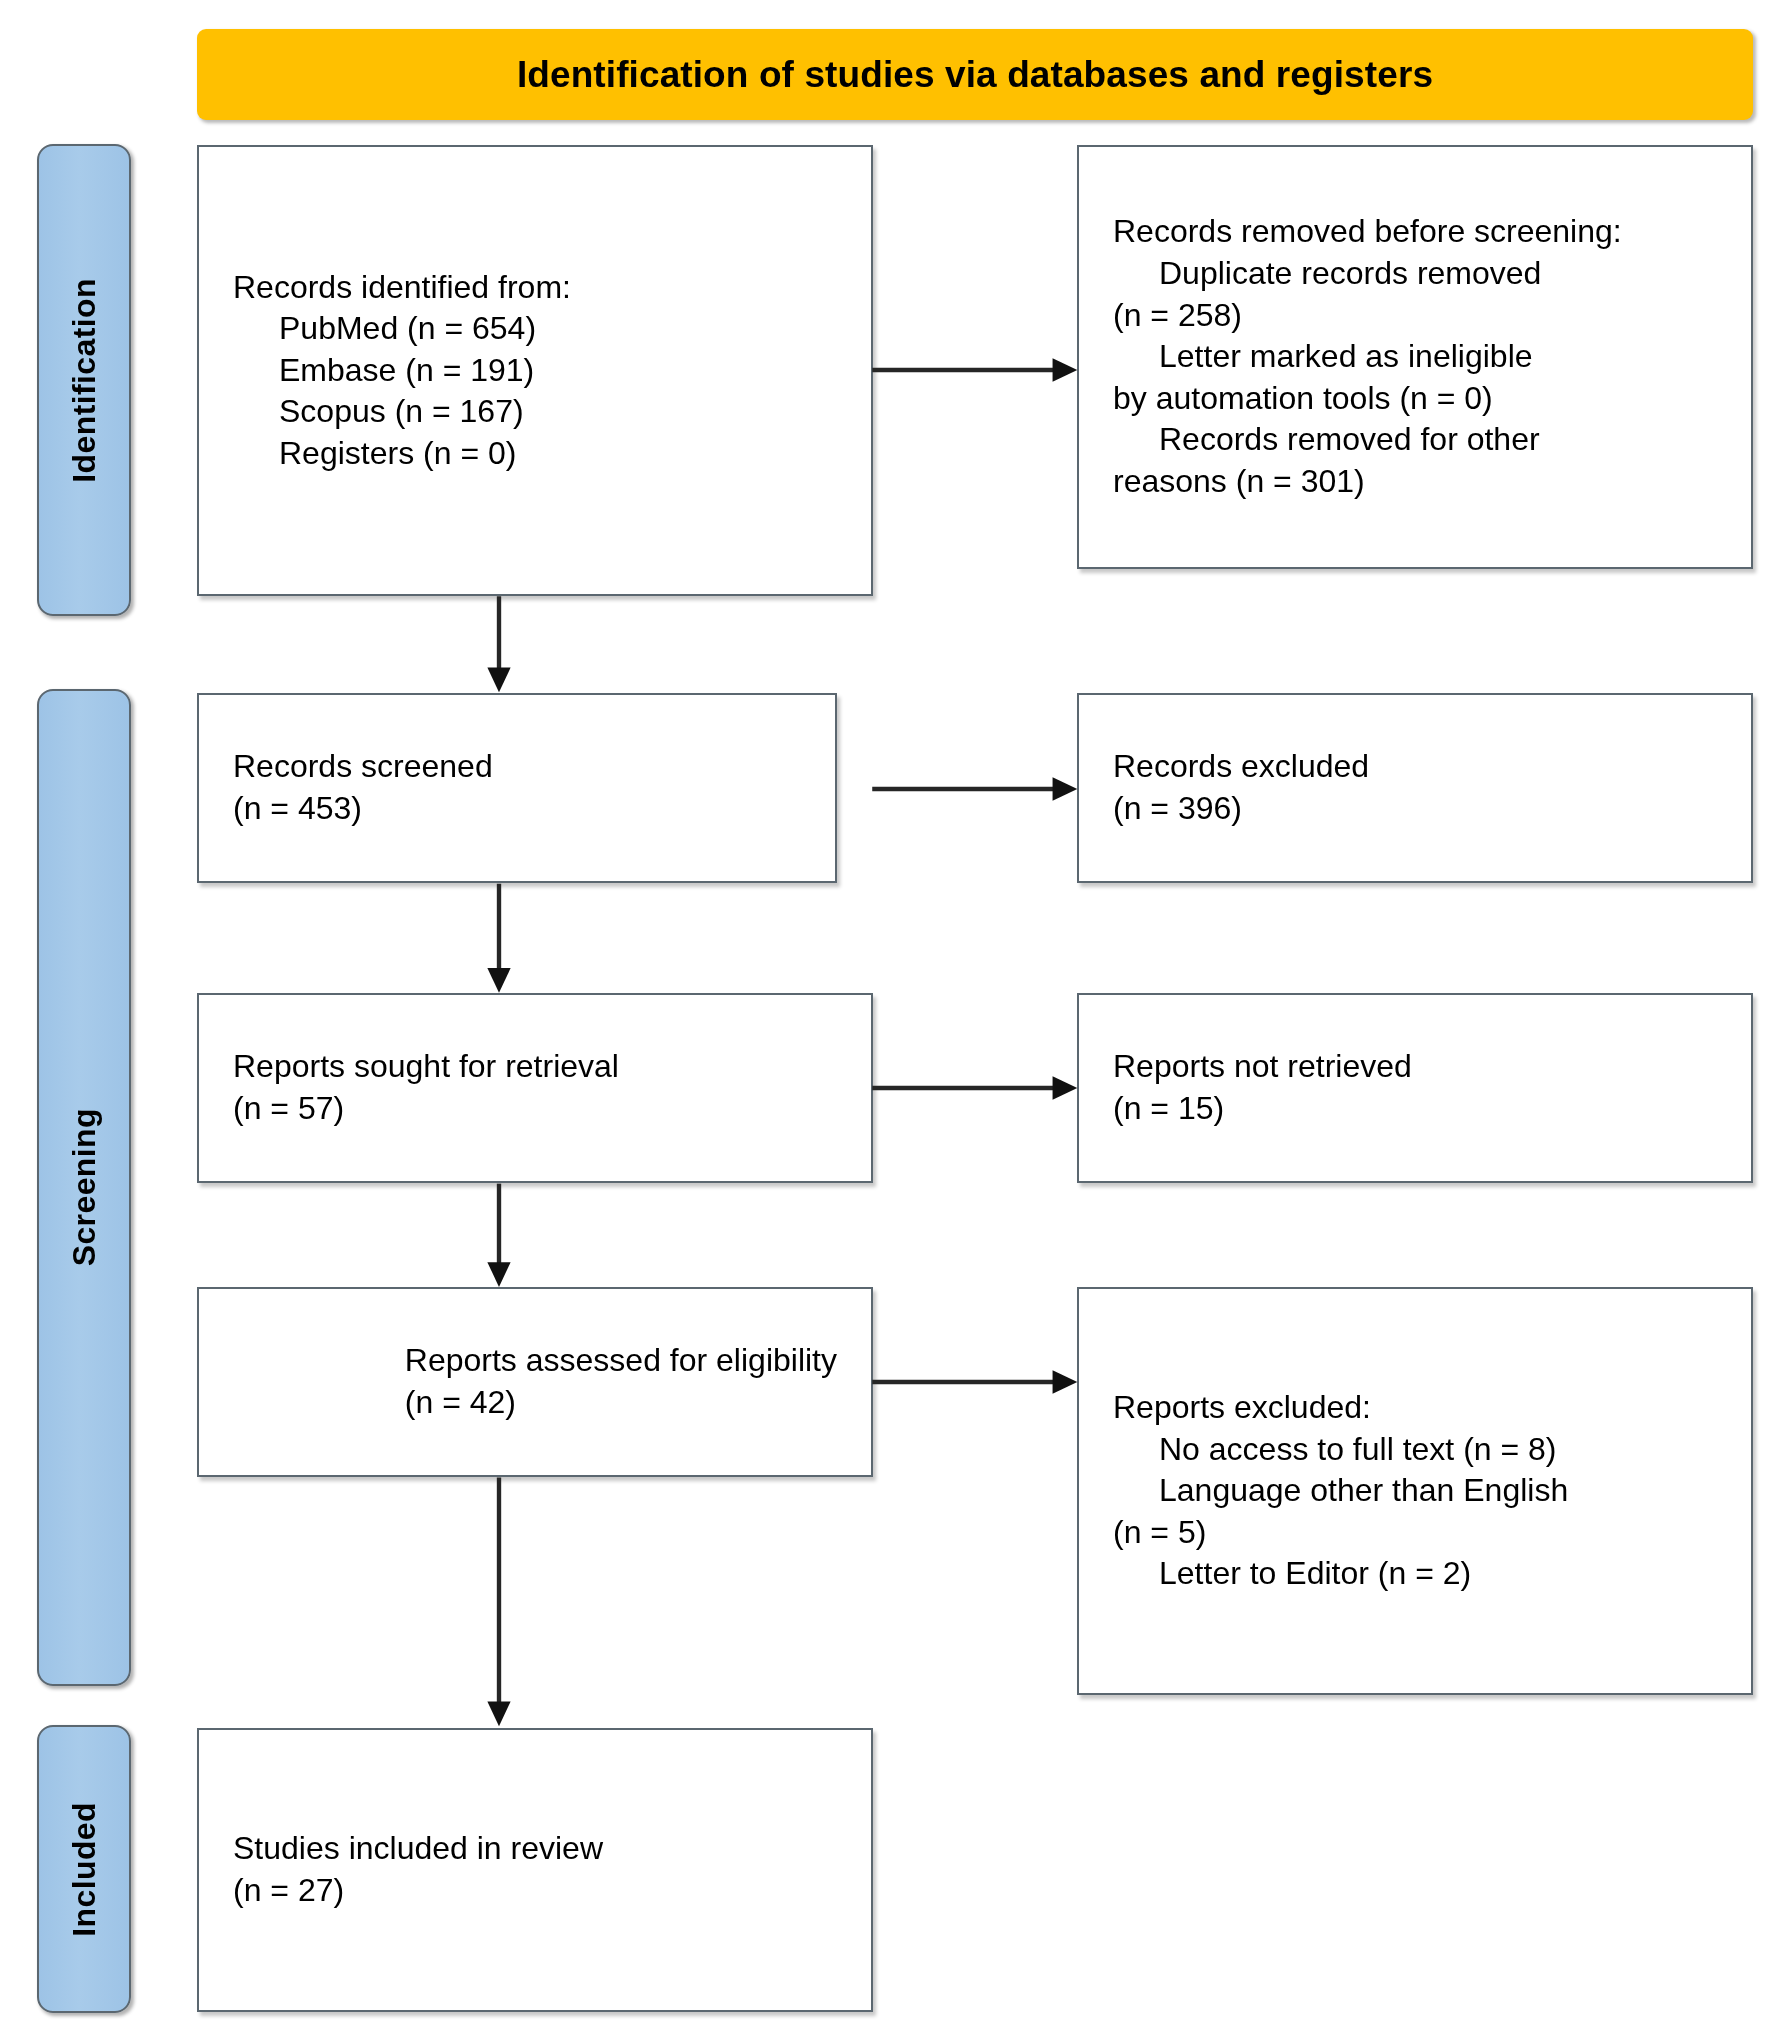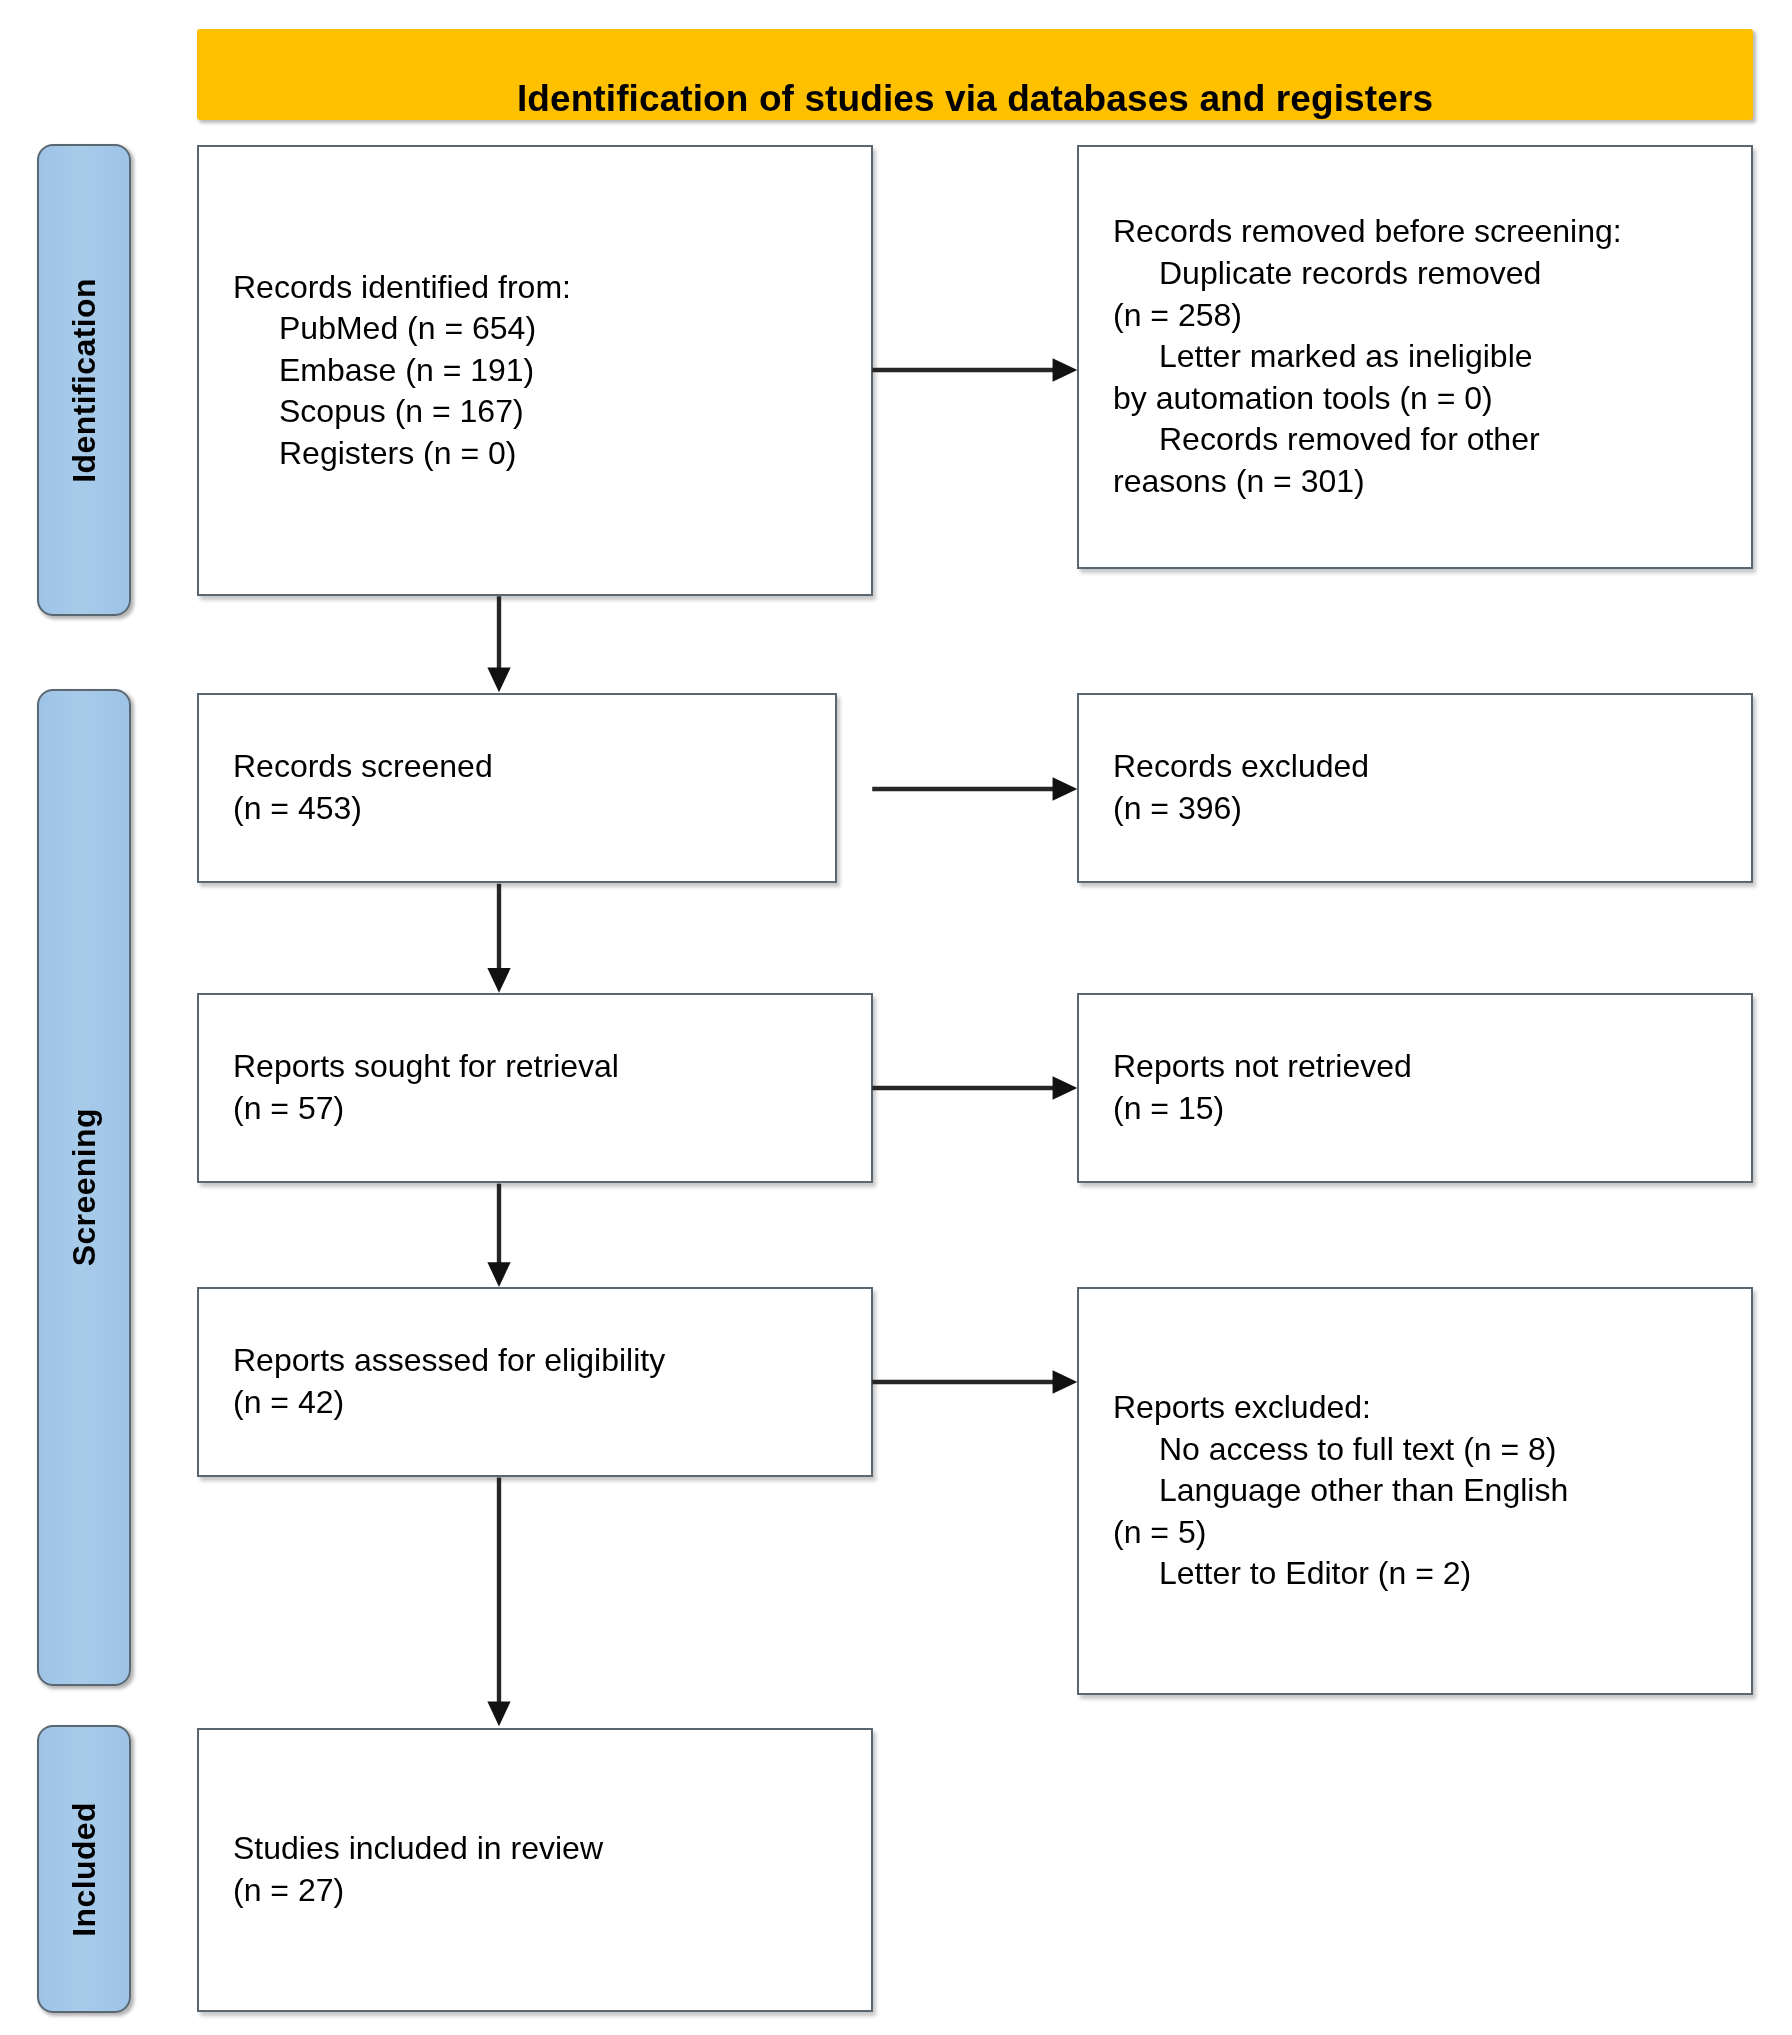--- a/index.html
+++ b/index.html
@@ -22,24 +22,24 @@
   }
 
   
   .header-banner {
     position: absolute;
     left: 197px;
     top: 29px;
     width: 1556px;
     height: 91px;
     background: #FFC000;
-    border-radius: 3px;
+    border-radius: 9px;
     box-shadow: 2.2px 2.9px 3.7px rgba(0,0,0,0.28);
     display: flex;
-    align-items: flex-end;
+    align-items: center;
     justify-content: center;
     box-sizing: border-box;
   }
   .header-banner-text {
     font-size: 37px;
     font-weight: bold;
     color: #000000;
     letter-spacing: 0.1px;
     white-space: nowrap;
   }
@@ -87,21 +87,21 @@
     line-height: 1.30;
     color: #000000;
   }
   .line { white-space: pre-wrap; }
   .line.indent { padding-left: 46px; }
 
   
   #box-identified      { left: 197px;  top: 145px;  width: 676px; height: 451px; }
   #box-screened        { left: 197px;  top: 693px;  width: 640px; height: 190px; }
   #box-sought          { left: 197px;  top: 993px; width: 676px; height: 190px; }
-  #box-assessed        { left: 197px;  top: 1287px; width: 676px; height: 190px; }
+  #box-assessed        { left: 197px;  top: 1287px; width: 676px; height: 190px; align-items: flex-end; }
   #box-included        { left: 197px;  top: 1728px; width: 676px; height: 284px; }
 
   
   #box-removed-before  { left: 1077px; top: 145px;  width: 676px; height: 424px; }
   #box-records-excluded{ left: 1077px; top: 693px;  width: 676px; height: 190px; }
   #box-not-retrieved   { left: 1077px; top: 993px; width: 676px; height: 190px; justify-content: center; }
   #box-reports-excluded{ left: 1077px; top: 1287px; width: 676px; height: 408px; }
 
   
   .connector { position: absolute; }

